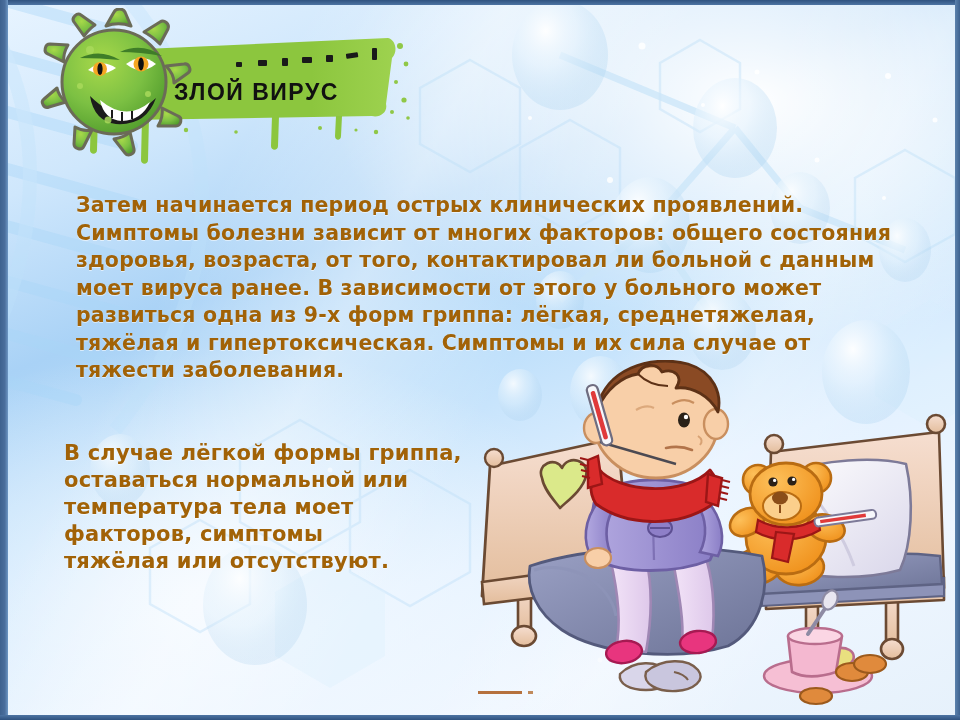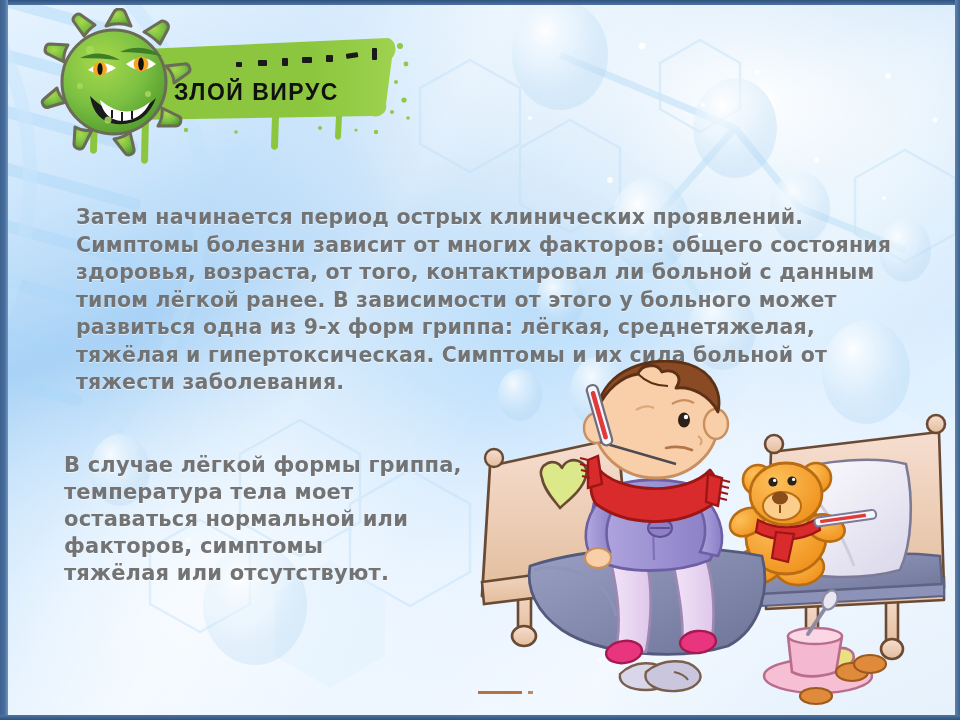--- a/index.html
+++ b/index.html
@@ -95,26 +95,25 @@
     left: 36px;
     top: 8px;
     width: 380px;
     height: 160px;
   }
   .logo-band svg { display: block; width: 100%; height: 100%; }
 
   
   .para {
     position: absolute;
-    color: #737373;
+    color: #a16207;
     font-family: "DejaVu Sans", sans-serif;
     font-weight: bold;
     letter-spacing: 0.2px;
     text-shadow: 0 1px 0 rgba(255,255,255,0.55);
-    margin-top: 12px;
   }
 
   .para-main {
     left: 76px;
     top: 192px;
     width: 840px;
     font-size: 20.5px;
     line-height: 27.5px;
     text-align: justify;
     text-justify: inter-word;
@@ -351,30 +350,30 @@
           <circle cx="104" cy="84" r="3"></circle>
         </g>
       </g>
     </svg>
   </div>
 
   <div class="para para-main">
     <span class="line">Затем начинается период острых клинических проявлений.</span>
     <span class="line">Симптомы болезни зависит от многих факторов: общего состояния</span>
     <span class="line">здоровья, возраста, от того, контактировал ли больной с данным</span>
-    <span class="line">типом лёгкой ранее. В зависимости от этого у больного может</span>
+    <span class="line">моет вируса ранее. В зависимости от этого у больного может</span>
     <span class="line">развиться одна из 9-х форм гриппа: лёгкая, среднетяжелая,</span>
-    <span class="line">тяжёлая и гипертоксическая. Симптомы и их сила больной от</span>
+    <span class="line">тяжёлая и гипертоксическая. Симптомы и их сила случае от</span>
     <span class="line">тяжести заболевания.</span>
   </div>
 
   <div class="para para-mild">
     <span class="line">В случае лёгкой формы гриппа,</span>
+    <span class="line">оставаться нормальной или</span>
     <span class="line">температура тела моет</span>
-    <span class="line">оставаться нормальной или</span>
     <span class="line">факторов, симптомы</span>
     <span class="line">тяжёлая или отсутствуют.</span>
   </div>
 
   <div class="illus">
     <svg viewBox="0 0 490 350" preserveAspectRatio="xMidYMid meet">
       <defs>
         <linearGradient id="wood" x1="0" y1="0" x2="0" y2="1">
           <stop offset="0%" stop-color="#f6ded0"></stop>
           <stop offset="100%" stop-color="#e3bd9c"></stop>

